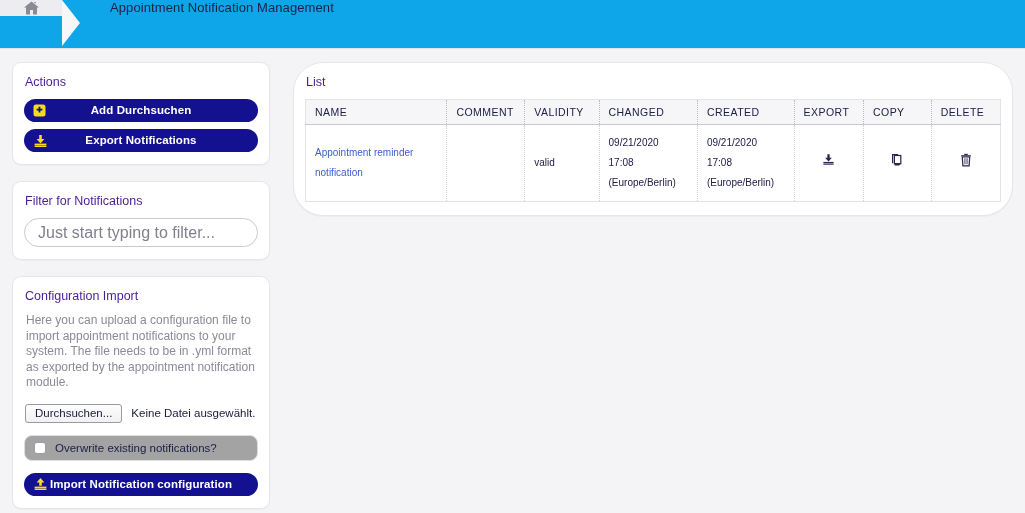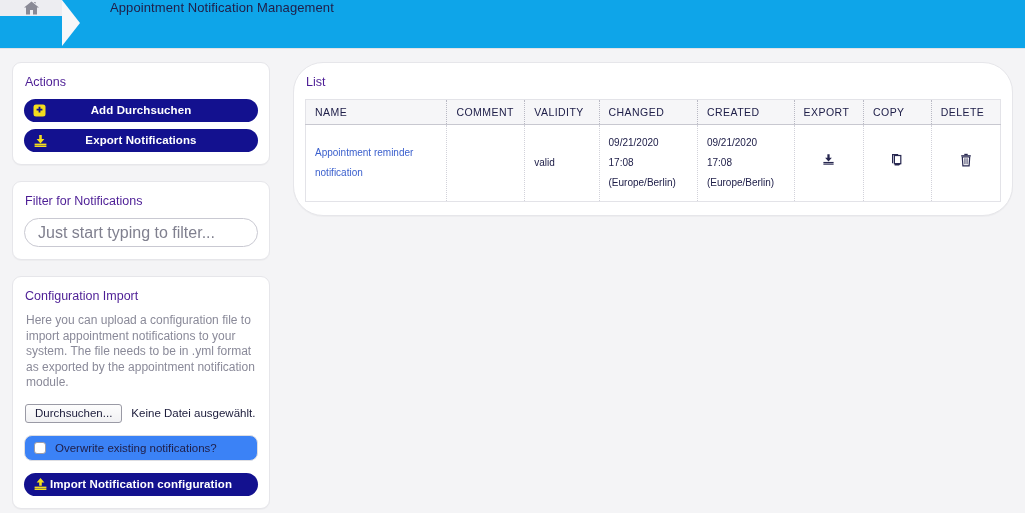--- a/index.html
+++ b/index.html
@@ -147,21 +147,21 @@
     border-radius: 3px;
     background: linear-gradient(#fdfdfd, #f1f1f3);
     padding: 2px 9px 3px 9px;
     font-size: 11.5px;
     font-family: "Liberation Sans", sans-serif;
     color: #1b1b3a;
     cursor: pointer;
   }
   .file-status { font-size: 11.5px; color: #1b1b3a; }
   .check-row {
-    background: #3b82f6;
+    background: #a3a3a3;
     border: 1px solid #dedee2;
     border-radius: 8px;
     height: 26px;
     display: flex;
     align-items: center;
     padding: 0 9px;
     gap: 9px;
     margin-bottom: 12px;
     cursor: pointer;
   }

